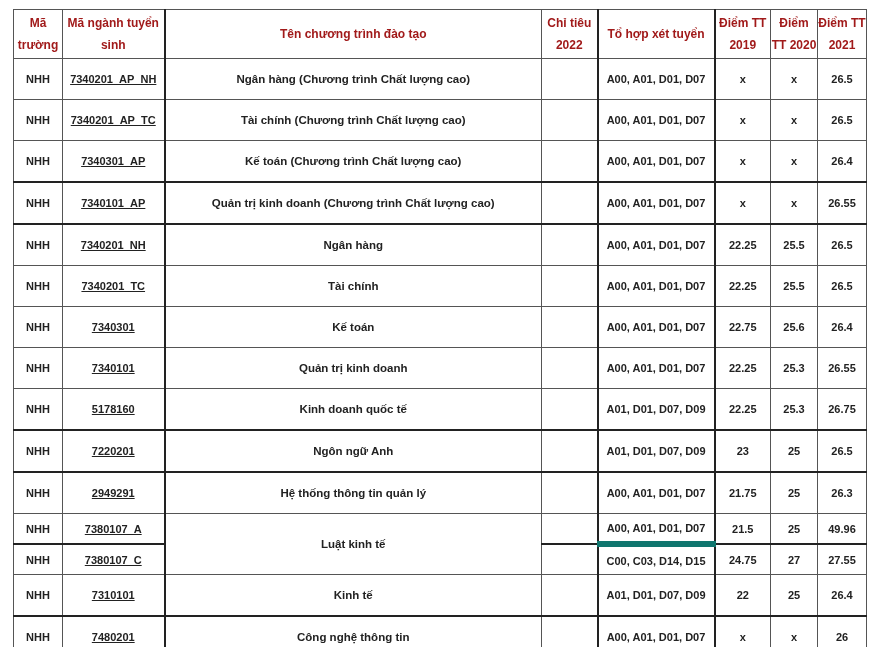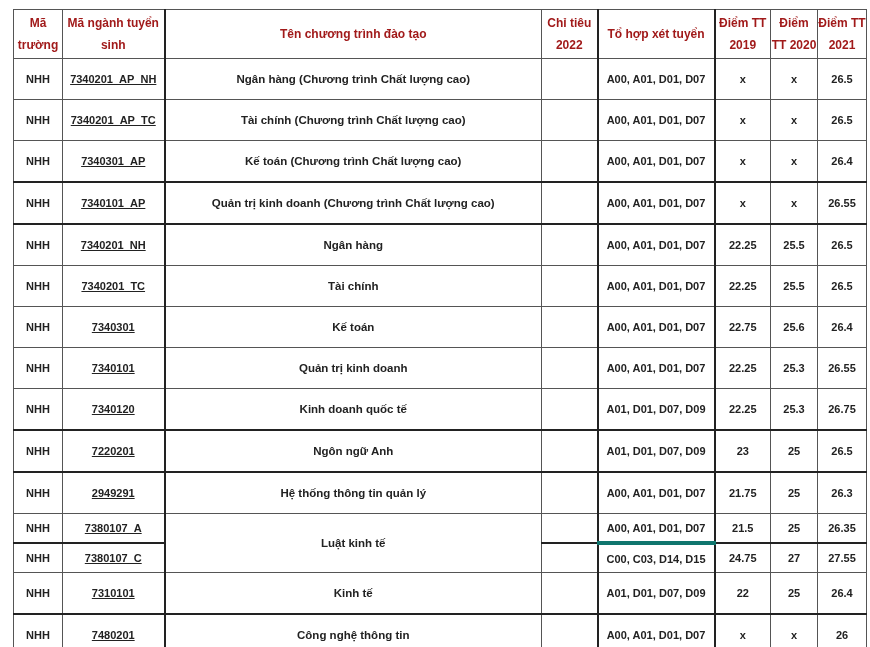--- a/index.html
+++ b/index.html
@@ -147,21 +147,21 @@
       <td class="code thick-r">7340101</td>
       <td class="name">Quản trị kinh doanh</td>
       <td class="thick-r"></td>
       <td class="thick-r">A00, A01, D01, D07</td>
       <td>22.25</td>
       <td>25.3</td>
       <td>26.55</td>
     </tr>
     <tr class="r">
       <td>NHH</td>
-      <td class="code thick-r">7340120</td>
+      <td class="code thick-r">5178160</td>
       <td class="name">Kinh doanh quốc tế</td>
       <td class="thick-r"></td>
       <td class="thick-r">A01, D01, D07, D09</td>
       <td>22.25</td>
       <td>25.3</td>
       <td>26.75</td>
     </tr>
     <tr class="r thick-t">
       <td>NHH</td>
       <td class="code thick-r">7220201</td>
@@ -183,27 +183,27 @@
       <td>26.3</td>
     </tr>
     <tr class="r-half">
       <td>NHH</td>
       <td class="code thick-r">7380107_A</td>
       <td class="name merged" rowspan="2">Luật kinh tế</td>
       <td class="thick-r"></td>
       <td class="thick-r">A00, A01, D01, D07</td>
       <td>21.5</td>
       <td>25</td>
-      <td>26.35</td>
+      <td>49.96</td>
     </tr>
     <tr class="r-half">
       <td style="border-top:2px solid #222">NHH</td>
       <td class="code thick-r" style="border-top:2px solid #222">7380107_C</td>
       <td class="thick-r" style="border-top:2px solid #222"></td>
-      <td class="thick-r" style="border-top:4px solid #0f766e">C00, C03, D14, D15</td>
+      <td class="thick-r" style="border-top:6px solid #0f766e">C00, C03, D14, D15</td>
       <td style="border-top:2px solid #222">24.75</td>
       <td style="border-top:2px solid #222">27</td>
       <td style="border-top:2px solid #222">27.55</td>
     </tr>
     <tr class="r">
       <td>NHH</td>
       <td class="code thick-r">7310101</td>
       <td class="name">Kinh tế</td>
       <td class="thick-r"></td>
       <td class="thick-r">A01, D01, D07, D09</td>

